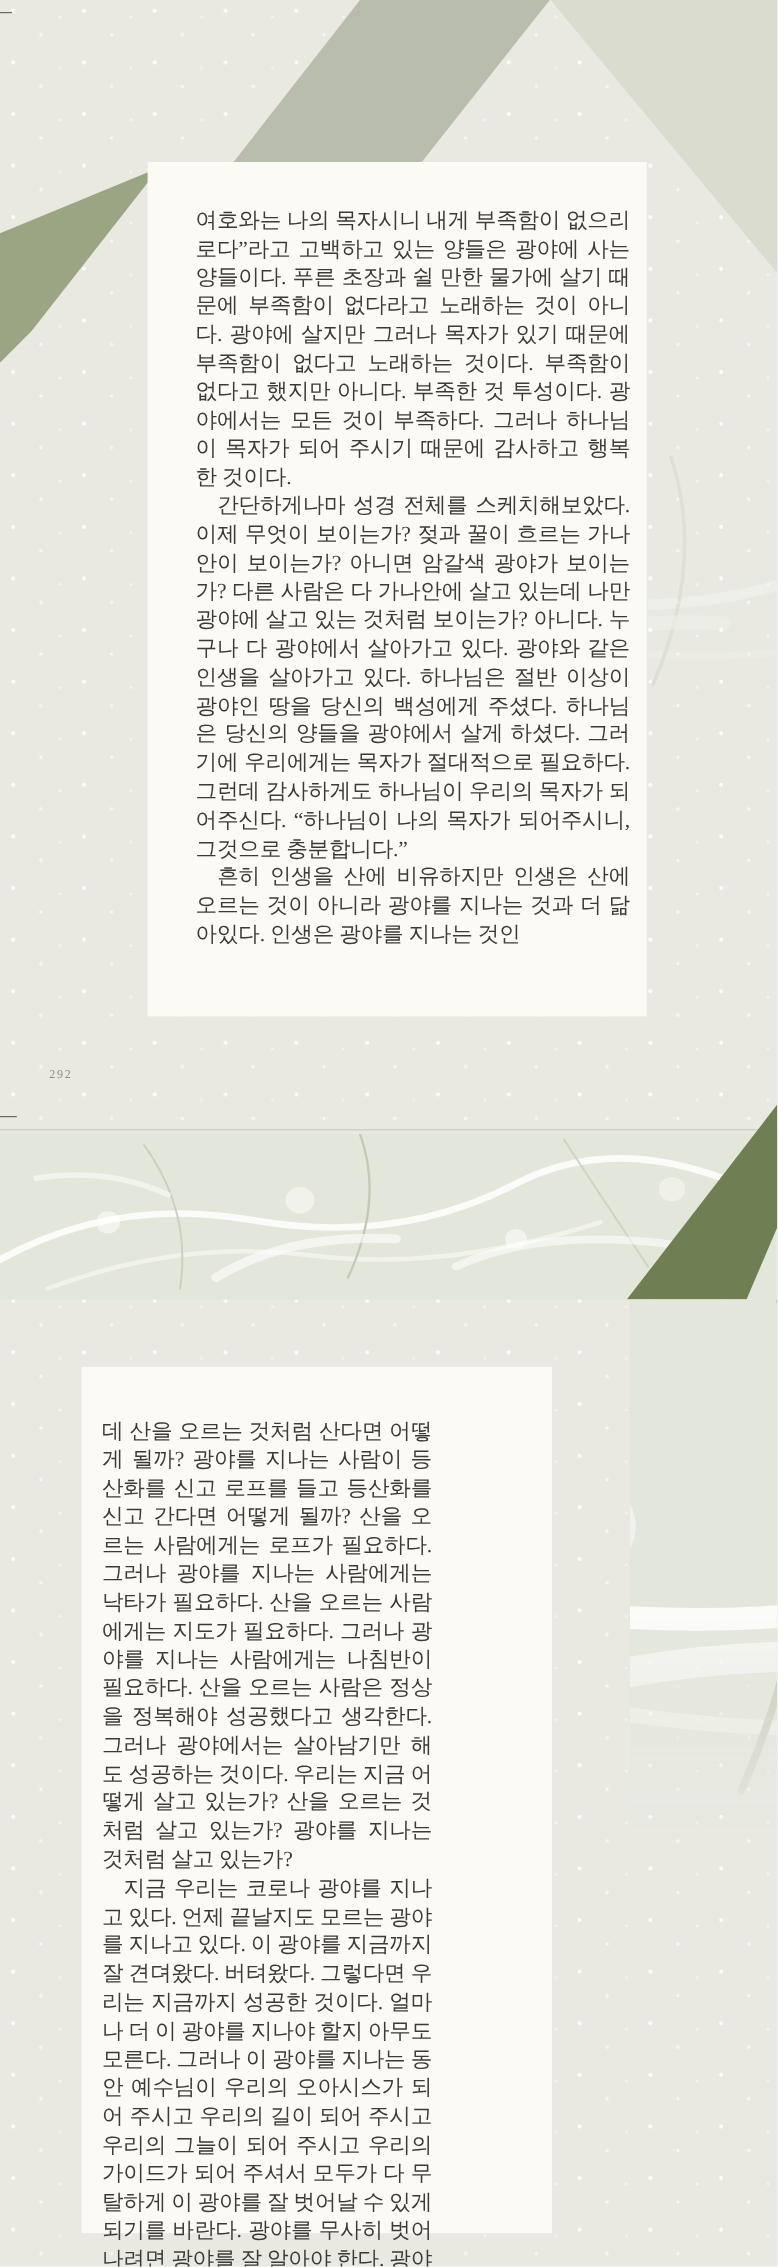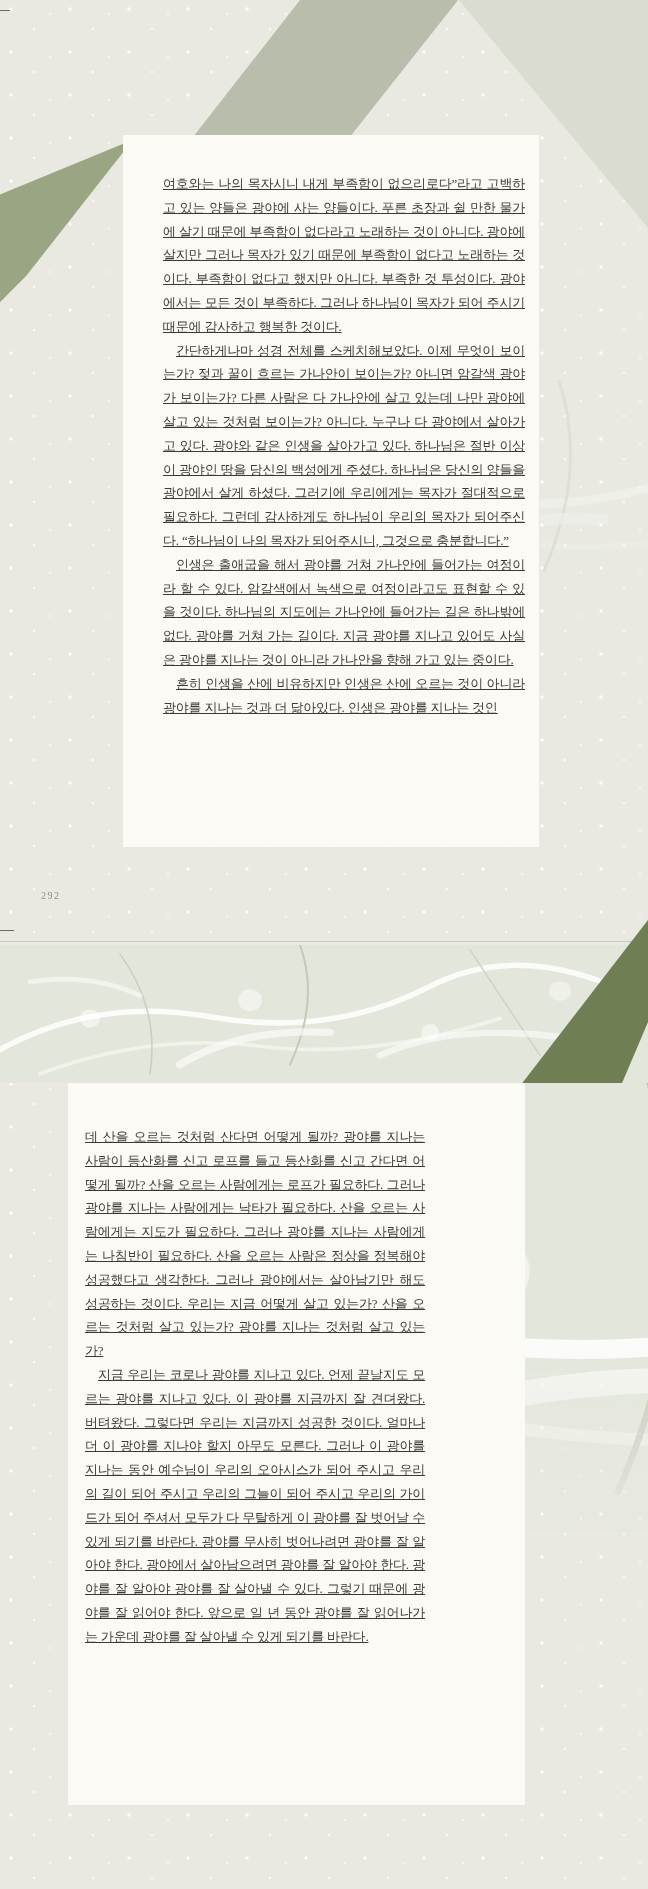--- a/index.html
+++ b/index.html
@@ -19,23 +19,23 @@
     background-size:59px 43px;}
   .deco{position:absolute;}
   .band-top{left:0;top:0;width:648px;height:141px;background:var(--band);
     clip-path:polygon(46.3% 0,70.7% 0,53.5% 100%,29.3% 100%);}
   .corner-tr{left:0;top:0;width:648px;height:228px;background:var(--corner);
     clip-path:polygon(70.8% 0,100% 0,100% 100%);}
   .chevron-left{left:0;top:138px;width:135px;height:166px;background:var(--chevron);
     clip-path:polygon(0 34%,98.5% 1%,19.5% 83%,0 99%);}
   .content-box{position:absolute;background:var(--box);}
   .box-1{left:123px;top:135px;width:416px;height:712px;padding:37px 14px 0 40px;box-sizing:border-box;}
-  .box-2{left:68px;top:1083px;width:457px;height:722px;padding:42px 100px 0 17px;box-sizing:border-box;}
-  p.body-text{margin:0;font-size:13px;line-height:23.8px;color:var(--text);
-    text-align:justify;text-indent:1em;letter-spacing:-0.2px;text-decoration:underline;}
+  .box-2{left:68px;top:1139px;width:392px;height:722px;padding:42px 100px 0 17px;box-sizing:border-box;}
+  p.body-text{margin:0;font-size:18px;line-height:23.8px;color:var(--text);
+    text-align:justify;text-indent:1em;letter-spacing:-0.2px;}
   p.no-indent{text-indent:0;}
   .page-number{position:absolute;font-size:10px;color:var(--pagenum);letter-spacing:1.5px;text-align:right;}
   .pn-292{left:41px;top:890px;}
   .pn-293{left:488px;top:1918px;}
   .tick{position:absolute;left:0;height:1px;background:#6b6b66;}
   .tick-a{top:10px;width:10px;}
   .tick-b{top:930px;width:14px;}
   .divider{position:absolute;left:0;top:941px;width:648px;height:1px;background:var(--rule);}
   .photo-band{position:absolute;left:0;top:945px;width:648px;height:138px;background:var(--photo);overflow:hidden;}
   .photo-strip{position:absolute;left:525px;top:1083px;width:123px;height:472px;background:var(--photo);overflow:hidden;
@@ -79,21 +79,20 @@
       <svg class="branch-svg" viewBox="0 0 648 150" preserveAspectRatio="xMidYMid slice">
           <use href="#branches"></use>
         </svg>
     </div>
     <div class="tick tick-a"></div>
     <div class="tick tick-b"></div>
 
     <div class="content-box box-1">
       <p class="body-text no-indent">여호와는 나의 목자시니 내게 부족함이 없으리로다”라고 고백하고 있는 양들은 광야에 사는 양들이다. 푸른 초장과 쉴 만한 물가에 살기 때문에 부족함이 없다라고 노래하는 것이 아니다. 광야에 살지만 그러나 목자가 있기 때문에 부족함이 없다고 노래하는 것이다. 부족함이 없다고 했지만 아니다. 부족한 것 투성이다. 광야에서는 모든 것이 부족하다. 그러나 하나님이 목자가 되어 주시기 때문에 감사하고 행복한 것이다.</p>
       <p class="body-text">간단하게나마 성경 전체를 스케치해보았다. 이제 무엇이 보이는가? 젖과 꿀이 흐르는 가나안이 보이는가? 아니면 암갈색 광야가 보이는가? 다른 사람은 다 가나안에 살고 있는데 나만 광야에 살고 있는 것처럼 보이는가? 아니다. 누구나 다 광야에서 살아가고 있다. 광야와 같은 인생을 살아가고 있다. 하나님은 절반 이상이 광야인 땅을 당신의 백성에게 주셨다. 하나님은 당신의 양들을 광야에서 살게 하셨다. 그러기에 우리에게는 목자가 절대적으로 필요하다. 그런데 감사하게도 하나님이 우리의 목자가 되어주신다. “하나님이 나의 목자가 되어주시니, 그것으로 충분합니다.”</p>
-      <p class="body-text">인생은 출애굽을 해서 광야를 거쳐 가나안에 들어가는 여정이라 할 수 있다. 암갈색에서 녹색으로 여정이라고도 표현할 수 있을 것이다. 하나님의 지도에는 가나안에 들어가는 길은 하나밖에 없다. 광야를 거쳐 가는 길이다. 지금 광야를 지나고 있어도 사실은 광야를 지나는 것이 아니라 가나안을 향해 가고 있는 중이다.</p>
       <p class="body-text">흔히 인생을 산에 비유하지만 인생은 산에 오르는 것이 아니라 광야를 지나는 것과 더 닮아있다. 인생은 광야를 지나는 것인</p>
     </div>
 
     <div class="page-number pn-292">292</div>
   </section>
 
   <div class="divider"></div>
 
   <section>
     <div class="photo-band">

